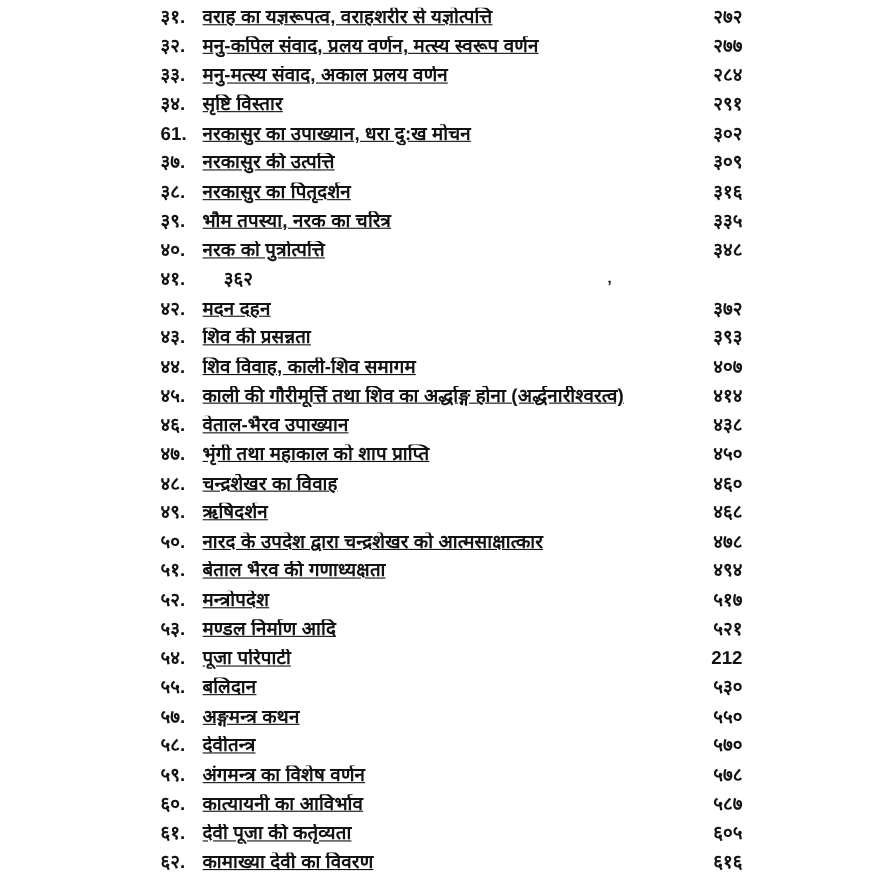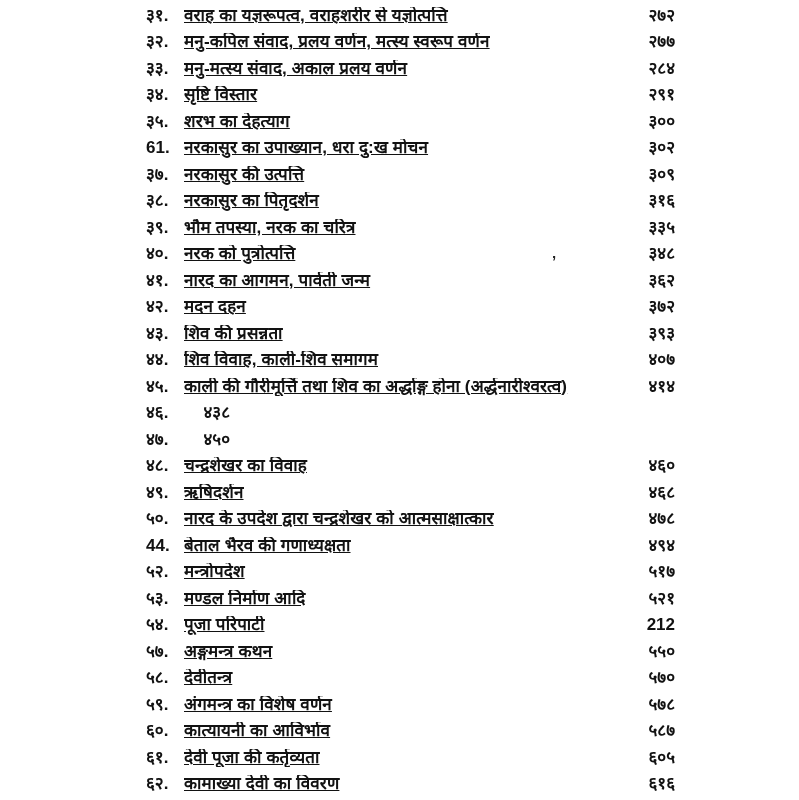--- a/index.html
+++ b/index.html
@@ -84,25 +84,20 @@
     <span class="toc-title">मनु-मत्स्य संवाद, अकाल प्रलय वर्णन</span>
     <span class="toc-page">२८४</span>
   </div>
 
   <div class="toc-row">
     <span class="toc-num">३४.</span>
     <span class="toc-title">सृष्टि विस्तार</span>
     <span class="toc-page">२९१</span>
   </div>
 
-  <div class="toc-row">
-    <span class="toc-num">३५.</span>
-    <span class="toc-title">शरभ का देहत्याग</span>
-    <span class="toc-page">३००</span>
-  </div>
 
   <div class="toc-row">
     <span class="toc-num">61.</span>
     <span class="toc-title">नरकासुर का उपाख्यान, धरा दु:ख मोचन</span>
     <span class="toc-page">३०२</span>
   </div>
 
   <div class="toc-row">
     <span class="toc-num">३७.</span>
     <span class="toc-title">नरकासुर की उत्पत्ति</span>
@@ -122,21 +117,20 @@
   </div>
 
   <div class="toc-row">
     <span class="toc-num">४०.</span>
     <span class="toc-title">नरक को पुत्रोत्पत्ति</span>
     <span class="toc-page">३४८</span>
   </div>
 
   <div class="toc-row">
     <span class="toc-num">४१.</span>
-    <span class="toc-title">नारद का आगमन, पार्वती जन्म</span>
     <span class="toc-page">३६२</span>
   </div>
 
   <div class="toc-row">
     <span class="toc-num">४२.</span>
     <span class="toc-title">मदन दहन</span>
     <span class="toc-page">३७२</span>
   </div>
 
   <div class="toc-row">
@@ -152,25 +146,27 @@
   </div>
 
   <div class="toc-row">
     <span class="toc-num">४५.</span>
     <span class="toc-title">काली की गौरीमूर्त्ति तथा शिव का अर्द्धाङ्ग होना (अर्द्धनारीश्वरत्व)</span>
     <span class="toc-page">४१४</span>
   </div>
 
   <div class="toc-row">
     <span class="toc-num">४६.</span>
+    <span class="toc-title">वेताल-भैरव उपाख्यान</span>
     <span class="toc-page">४३८</span>
   </div>
 
   <div class="toc-row">
     <span class="toc-num">४७.</span>
+    <span class="toc-title">भृंगी तथा महाकाल को शाप प्राप्ति</span>
     <span class="toc-page">४५०</span>
   </div>
 
   <div class="toc-row">
     <span class="toc-num">४८.</span>
     <span class="toc-title">चन्द्रशेखर का विवाह</span>
     <span class="toc-page">४६०</span>
   </div>
 
   <div class="toc-row">
@@ -179,21 +175,21 @@
     <span class="toc-page">४६८</span>
   </div>
 
   <div class="toc-row">
     <span class="toc-num">५०.</span>
     <span class="toc-title">नारद के उपदेश द्वारा चन्द्रशेखर को आत्मसाक्षात्कार</span>
     <span class="toc-page">४७८</span>
   </div>
 
   <div class="toc-row">
-    <span class="toc-num">44.</span>
+    <span class="toc-num">५१.</span>
     <span class="toc-title">बेताल भैरव की गणाध्यक्षता</span>
     <span class="toc-page">४९४</span>
   </div>
 
   <div class="toc-row">
     <span class="toc-num">५२.</span>
     <span class="toc-title">मन्त्रोपदेश</span>
     <span class="toc-page">५१७</span>
   </div>
 
@@ -202,20 +198,25 @@
     <span class="toc-title">मण्डल निर्माण आदि</span>
     <span class="toc-page">५२१</span>
   </div>
 
   <div class="toc-row">
     <span class="toc-num">५४.</span>
     <span class="toc-title">पूजा परिपाटी</span>
     <span class="toc-page">212</span>
   </div>
 
+  <div class="toc-row">
+    <span class="toc-num">५५.</span>
+    <span class="toc-title">बलिदान</span>
+    <span class="toc-page">५३०</span>
+  </div>
 
 
   <div class="toc-row">
     <span class="toc-num">५७.</span>
     <span class="toc-title">अङ्गमन्त्र कथन</span>
     <span class="toc-page">५५०</span>
   </div>
 
   <div class="toc-row">
     <span class="toc-num">५८.</span>

